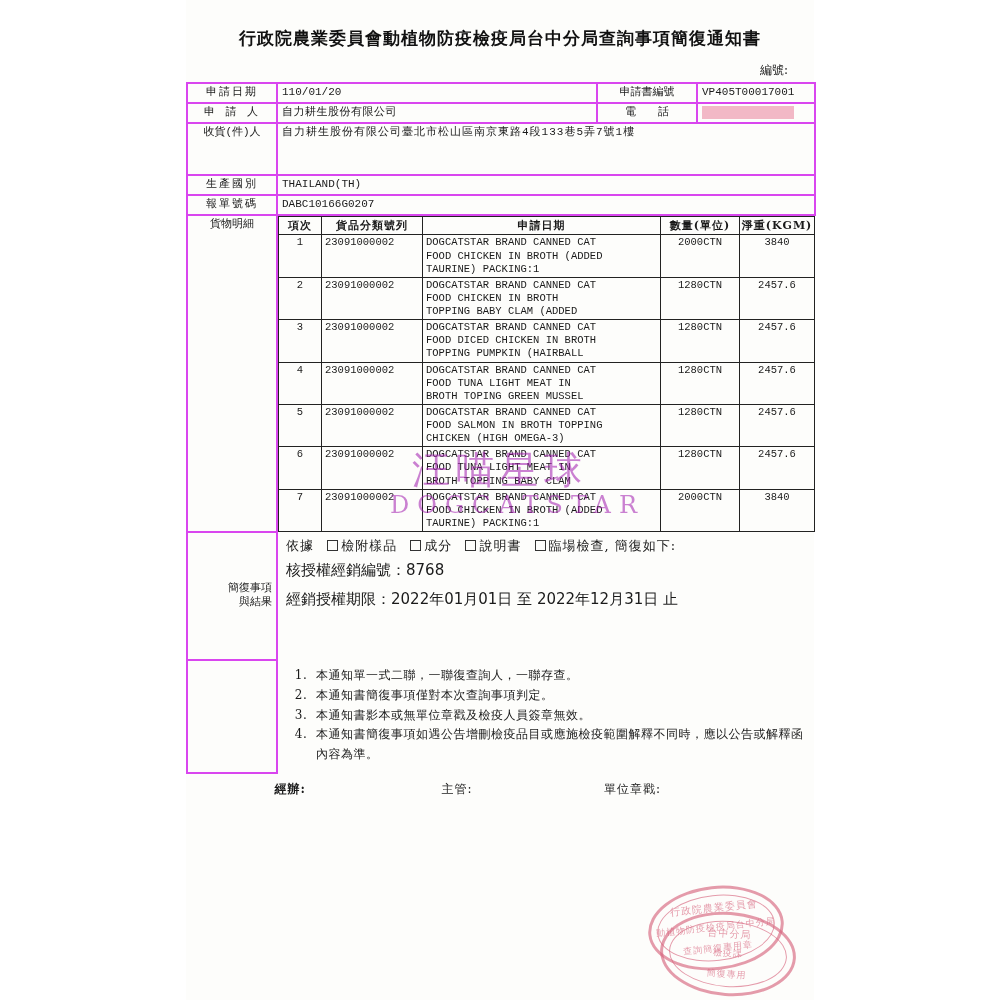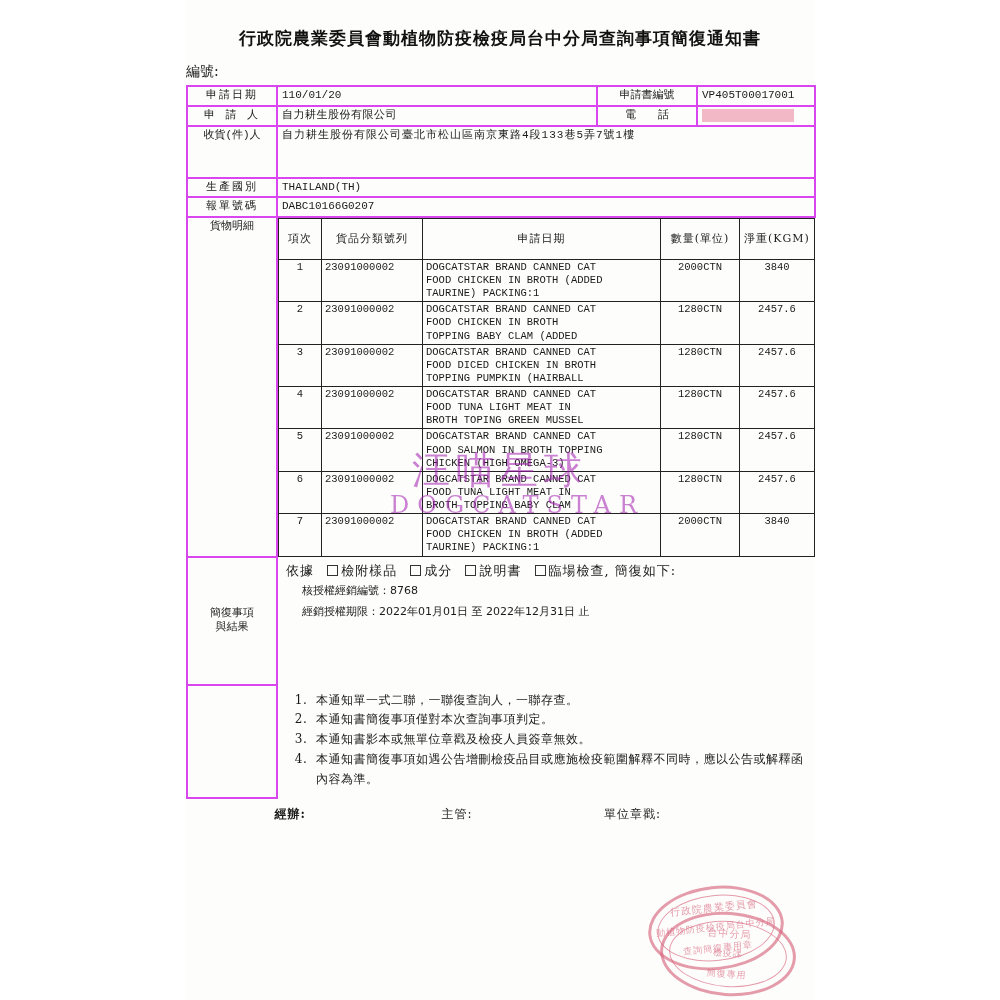--- a/index.html
+++ b/index.html
@@ -44,23 +44,23 @@
   .doc-title {
     text-align: center;
     font-size: 17px;
     letter-spacing: 1px;
     font-family: "DejaVu Serif", serif;
     font-weight: 600;
     padding: 12px 0 14px 0;
     color: #111;
   }
   .serial-line {
-    text-align: left;
+    text-align: right;
     padding-right: 26px;
-    font-size: 14px;
+    font-size: 12px;
     font-family: "DejaVu Serif", serif;
     padding-bottom: 4px;
   }
   table.main {
     border-collapse: collapse;
     width: 628px;
     table-layout: fixed;
   }
   table.main td {
     border: 2px solid #d946ef;
@@ -114,24 +114,24 @@
   table.goods td, table.goods th {
     border: 1px solid #222;
     font-size: 10.5px;
     font-family: "Liberation Mono", monospace;
     padding: 1px 3px;
     vertical-align: top;
   }
   table.goods th {
     font-family: "DejaVu Serif", serif;
     font-size: 11px;
-    font-weight: normal;
-    text-align: center;
-    letter-spacing: 1px;
-    padding: 13px 0;
+    font-weight: bold;
+    text-align: center;
+    letter-spacing: 1px;
+    padding: 2px 0;
   }
   .c-seq { width: 42px; text-align: center; }
   .c-code { width: 100px; }
   .c-name { }
   .c-qty { width: 78px; text-align: center; }
   .c-net { width: 74px; text-align: center; }
   .goods-line { display: block; white-space: nowrap; }
   .cell-nopad { padding: 0 !important; border: 0 !important; }
   .checkbox {
     display: inline-block;
@@ -142,25 +142,24 @@
     vertical-align: -1px;
   }
   .reply-head {
     font-family: "DejaVu Serif", serif;
     font-size: 13px;
     letter-spacing: 1px;
     padding: 6px 0 2px 8px;
   }
   .reply-body {
     font-family: "DejaVu Sans", sans-serif;
-    font-size: 11px;
+    font-size: 15px;
     padding-left: 8px;
     line-height: 1.9;
     color: #1a1a1a;
-    margin-left: 16px;
   }
   .notes {
     padding: 6px 0 8px 8px;
     font-family: "DejaVu Serif", serif;
     font-size: 12px;
     letter-spacing: 0.5px;
     line-height: 1.65;
   }
   .notes-row { display: flex; }
   .notes-num { width: 30px; flex: 0 0 30px; text-align: center;}
@@ -368,21 +367,21 @@
                   </td>
                   <td class="c-qty">2000CTN</td>
                   <td class="c-net">3840</td>
                 </tr>
               </tbody>
             </table>
           </td>
         </tr>
 
         <tr>
-          <td class="lbl" style="letter-spacing:0; vertical-align:middle; text-align:center;">
+          <td class="lbl" style="letter-spacing:0; vertical-align:middle; text-align:right;">
             <div>簡復事項</div>
             <div>與結果</div>
           </td>
           <td colspan="3" class="cell-nopad" style="height:128px">
             <div class="reply-head">
               <span>依據</span>
               <span class="checkbox"></span><span>檢附樣品</span>
               <span class="checkbox"></span><span>成分</span>
               <span class="checkbox"></span><span>說明書</span>
               <span class="checkbox"></span><span>臨場檢查, 簡復如下:</span>

